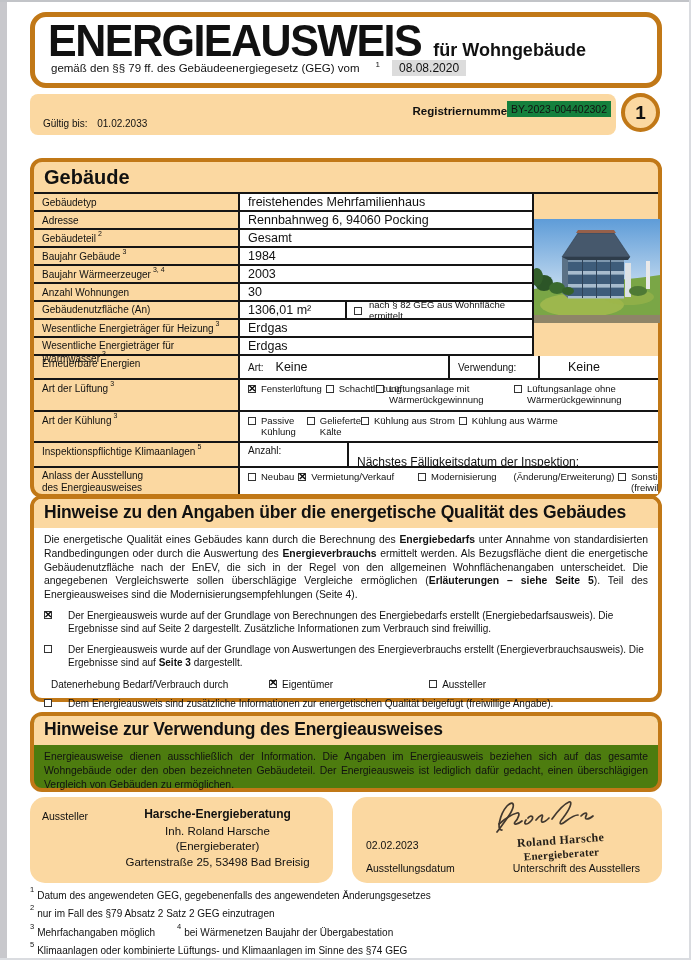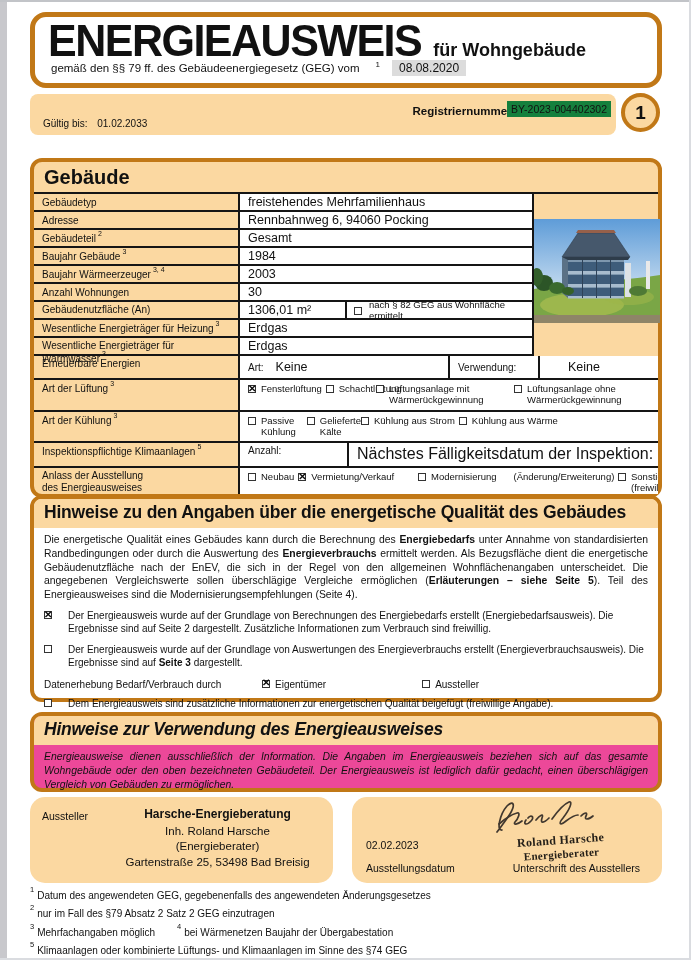--- a/index.html
+++ b/index.html
@@ -66,34 +66,34 @@
   .use-cell { flex:none; width:90px; font-size:10px; padding-left:8px; }
   .keine-cell { flex:1; font-size:12.5px; padding-left:28px; }
   .cb { display:inline-block; flex:none; width:8px; height:8px; border:1px solid #333; background:#fff; position:relative; margin-top:1px; }
   .cb.checked::after { content:"✕"; position:absolute; left:-1px; top:-2.5px; font-size:10px; font-weight:bold; color:#0a0a0a; line-height:1; }
   .opt { display:flex; gap:5px; align-items:flex-start; font-size:9.5px; line-height:1.15; }
   .optcol { display:flex; flex-direction:row; gap:4px; padding-top:4px; }
   .vent-c1 { width:128px; flex:none; }
   .cool-c1 { width:113px; flex:none; }
   .vcell.cols { align-items:flex-start; }
   .anz-cell { flex:none; width:109px; font-size:10px; align-items:flex-start; padding-top:2px; }
-  .due-cell { flex:1; font-size:16px; align-items:flex-start; padding-top:2px; }
+  .due-cell { flex:1; font-size:12px; align-items:flex-start; padding-top:12px; }
   .reason-c1 { width:170px; flex:none; }
   .reason-c2 { width:200px; flex:none; }
   .reason-c3 { flex:1; }
   .sub-ind { margin-left:13px; font-size:9.5px; line-height:1.15; }
   .photo { position:absolute; left:500px; top:57px; width:126px; height:104px; }
   .photo svg { display:block; width:100%; height:100%; }
 
   
   #sec-hints1 { top:495px; height:207px; background:#fff; }
-  #sec-hints2 { top:712px; height:80px; background:#ec4899;font-style:italic; }
+  #sec-hints2 { top:712px; height:80px; background:#4d7c0f; }
   .hitem { display:flex; gap:16px; margin-top:7px; font-size:10px; line-height:1.32; padding-right:2px; }
   .hitem .cb { margin-top:2px; }
-  .datarow { display:flex; align-items:center; margin-top:10px; font-size:10px; }
+  .datarow { display:flex; align-items:center; margin-top:10px; font-size:10px;margin-left:7px; }
   .dlabel { width:218px; flex:none; }
   .dopt2 { margin-left:96px; }
 
   
   .issuer-left { position:absolute; left:30px; top:797px; width:303px; height:86px; background:#fbd8a1;
                  border-radius:15px; padding:10px 12px 8px 12px; display:flex; }
   .ilabel { width:72px; flex:none; font-size:10.5px; padding-top:3px; }
   .icol { flex:1; text-align:center; display:flex; flex-direction:column; gap:3.5px; }
   .icompany { font-size:12px; font-weight:bold; }
   .iline { font-size:11.5px; }

